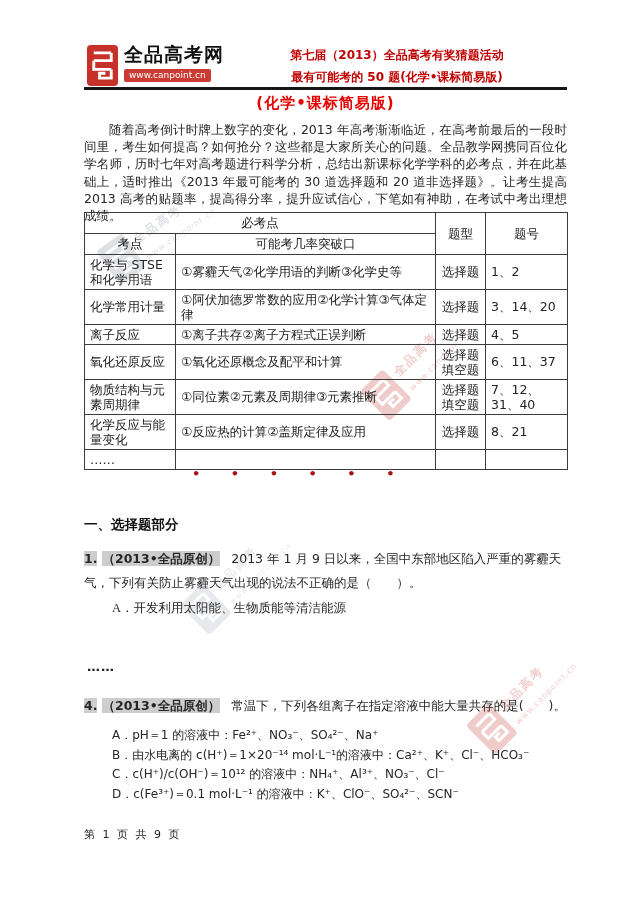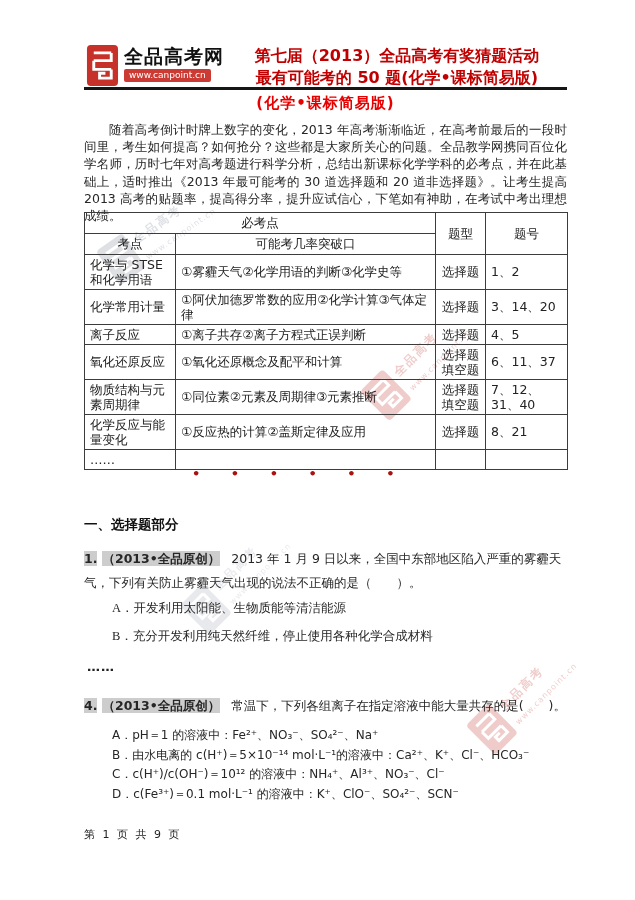--- a/index.html
+++ b/index.html
@@ -4,25 +4,25 @@
 <style>
   html,body{margin:0;padding:0;background:#fff;}
   .page{position:relative;width:635px;height:900px;background:#fff;overflow:hidden;
         font-family:"DejaVu Sans","Liberation Sans",sans-serif;color:#222;}
 
   
   .header{position:absolute;top:44px;left:86px;width:482px;display:flex;align-items:flex-start;}
   .logo{display:flex;gap:5px;width:140px;flex-shrink:0;align-items:flex-start;}
   .seal-svg{width:33px;height:43px;display:block;}
   .logo-right{display:flex;flex-direction:column;}
-  .logo-name{font-size:19px;font-weight:bold;font-family:Liberation Serif, serif;
+  .logo-name{font-size:19px;font-weight:bold;font-family:Liberation Mono, monospace;
              color:#111;line-height:25px;letter-spacing:1px;white-space:nowrap;}
   .logo-url{background:#cc3b33;color:#fff;font-size:9px;line-height:13px;padding:0 5px;
             border-radius:2px;white-space:nowrap;align-self:flex-start;}
-  .titles{flex:1;text-align:center;color:#c00000;font-weight:bold;font-size:16px;
+  .titles{flex:1;text-align:center;color:#c00000;font-weight:bold;font-size:12px;
           line-height:21.5px;padding-top:1px;}
   .rule{position:absolute;top:87px;left:84px;width:483px;height:3px;background:#161616;}
   .subtitle{position:absolute;top:94px;left:84px;width:483px;text-align:center;
             color:#e60000;font-weight:bold;font-size:15px;letter-spacing:1px;}
 
   
   .intro{position:absolute;top:121px;left:84px;width:483px;margin:0;font-size:12.5px;
          line-height:17.2px;text-indent:2em;text-align:justify;color:#262626;}
 
   
@@ -203,30 +203,29 @@
 
   <div class="dots">• • • • • •</div>
 
   <div class="section-title">一、选择题部分</div>
 
   <div class="question q1">
     <span class="qnum hl">1.</span><span class="qtag hl">（2013•全品原创）</span><span>2013 年 1 月 9 日以来，全国中东部地区陷入严重的雾霾天气，下列有关防止雾霾天气出现的说法不正确的是（　　）。</span>
   </div>
   <div class="opts opts1">
     <div class="opt">A．开发利用太阳能、生物质能等清洁能源</div>
-    <div class="opt">B．充分开发利用纯天然纤维，停止使用各种化学合成材料</div>
   </div>
 
   <div class="ellipsis">……</div>
 
   <div class="question q4">
     <span class="qnum hl">4.</span><span class="qtag hl">（2013•全品原创）</span><span>常温下，下列各组离子在指定溶液中能大量共存的是(　　)。</span>
   </div>
   <div class="opts opts4">
     <div class="opt">A．pH＝1 的溶液中：Fe²⁺、NO₃⁻、SO₄²⁻、Na⁺</div>
-    <div class="opt">B．由水电离的 c(H⁺)＝5×10⁻¹⁴ mol·L⁻¹的溶液中：Ca²⁺、K⁺、Cl⁻、HCO₃⁻</div>
+    <div class="opt">B．由水电离的 c(H⁺)＝1×20⁻¹⁴ mol·L⁻¹的溶液中：Ca²⁺、K⁺、Cl⁻、HCO₃⁻</div>
     <div class="opt">C．c(H⁺)/c(OH⁻)＝10¹² 的溶液中：NH₄⁺、Al³⁺、NO₃⁻、Cl⁻</div>
     <div class="opt">D．c(Fe³⁺)＝0.1 mol·L⁻¹ 的溶液中：K⁺、ClO⁻、SO₄²⁻、SCN⁻</div>
   </div>
 
   <div class="footer">第 1 页 共 9 页</div>
 
 </div>
 
 </body></html>

